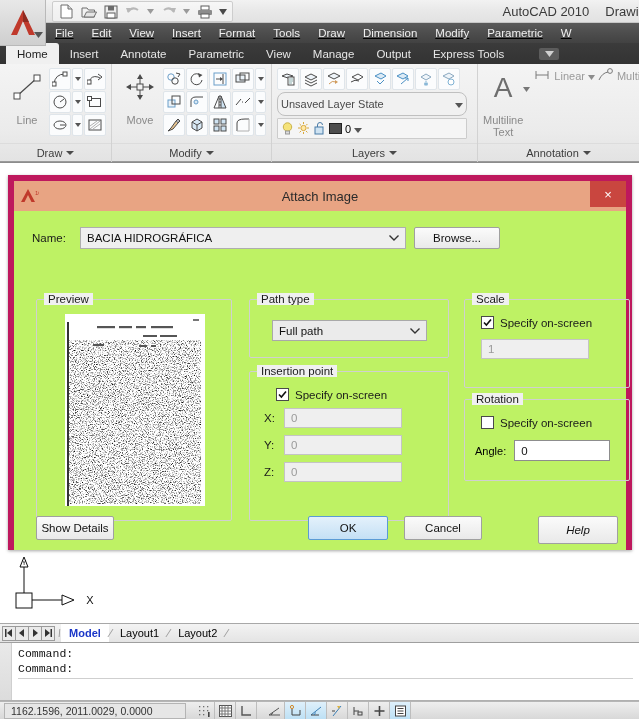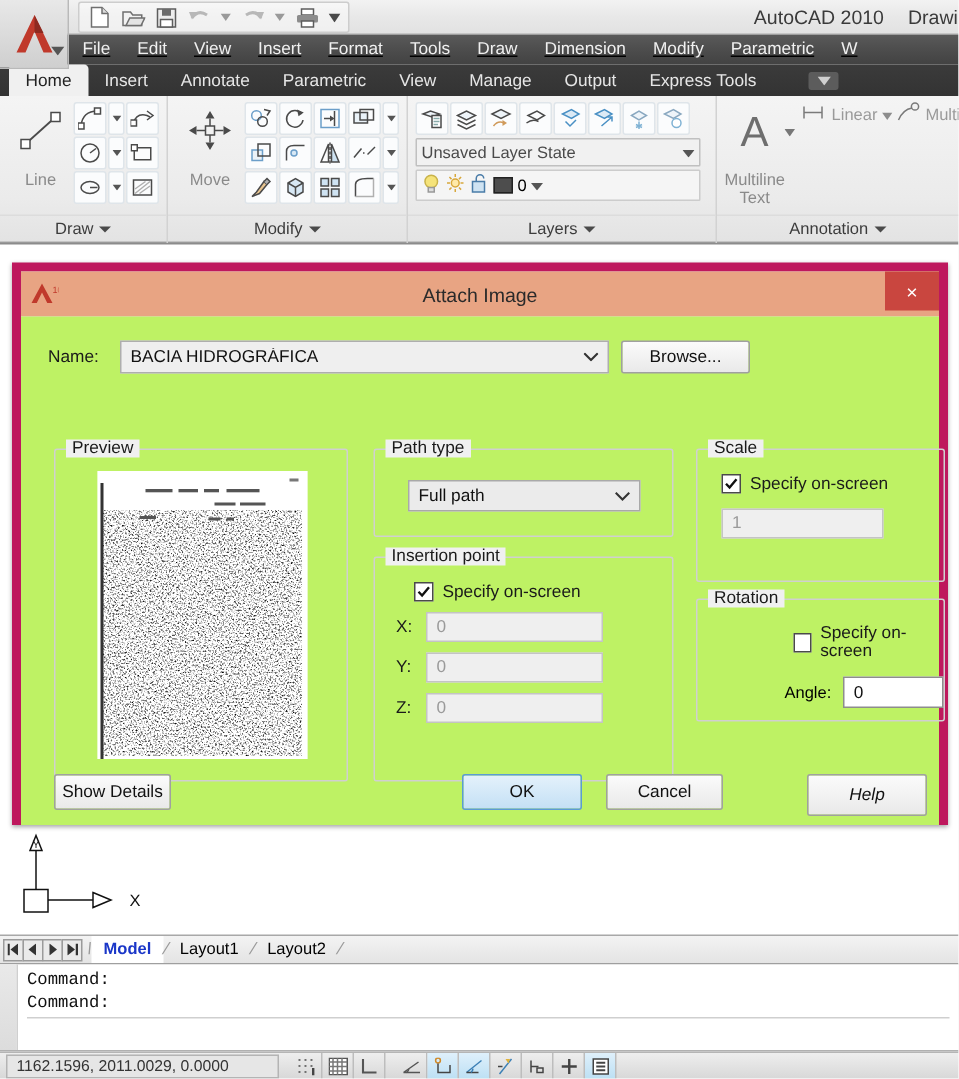--- a/index.html
+++ b/index.html
@@ -113,23 +113,23 @@
   .icon-row { display: flex; gap: 1px; }
   .ic {
     width: 22px; height: 22px; display: flex; align-items: center; justify-content: center;
     border: 1px solid #dfe5ea; background: #fbfcfd; border-radius: 2px;
   }
   .ic-drop {
     width: 11px; height: 22px; display: flex; align-items: center; justify-content: center;
     border: 1px solid #dfe5ea; background: #fbfcfd; border-radius: 2px;
   }
   .layer-combo {
-    width: 190px; height: 19px; background: #f1f1f1;
+    width: 190px; height: 24px; background: #f1f1f1;
     border: 1px solid #c0c0c0; display: flex; align-items: center;
-    padding: 0 3px; font-size: 11px; color: #4a4a4a; border-radius: 1px;
+    padding: 0 3px; font-size: 11px; color: #4a4a4a; border-radius: 8px;
   }
   .layer-combo .cb-text { flex: 1; white-space: nowrap; overflow: hidden; }
   .layer-row2 {
     width: 190px; height: 21px; display: flex; align-items: center; gap: 3px;
     border: 1px solid #ccc; background: #f5f5f5; padding: 0 3px; border-radius: 1px;
   }
   .swatch { width: 13px; height: 11px; background: #4d4d4d; border: 1px solid #222; }
   .anno-right { display: flex; flex-direction: row; gap: 2px; padding-left: 4px; }
   .anno-item { display: flex; align-items: center; gap: 3px; font-size: 11px; color: #9a9a9a; }
 
@@ -237,21 +237,21 @@
   }
 
   .g-preview { left: 22px; top: 88px; width: 196px; height: 222px; }
   .preview-img {
     position: absolute; left: 28px; top: 14px; width: 140px; height: 192px;
     background: #ffffff; border: 0;
   }
   .g-path { left: 235px; top: 88px; width: 200px; height: 59px; }
   .g-insert { left: 235px; top: 160px; width: 200px; height: 150px; }
   .g-scale { left: 450px; top: 88px; width: 166px; height: 89px; }
-  .g-rotation { left: 450px; top: 188px; width: 166px; height: 82px; padding-left: 48px; }
+  .g-rotation { left: 450px; top: 188px; width: 166px; height: 82px; }
 
   .sel-combo {
     position: absolute; left: 22px; top: 20px; width: 155px; height: 21px;
     background: #ebebeb; border: 1px solid #a9a9a9;
     display: flex; align-items: center; padding: 0 2px 0 6px; font-size: 11.5px; color:#111;
   }
   .chk-row {
     display: flex; align-items: center; gap: 6px;
     font-size: 11.5px; color: #1a1a1a;
   }

